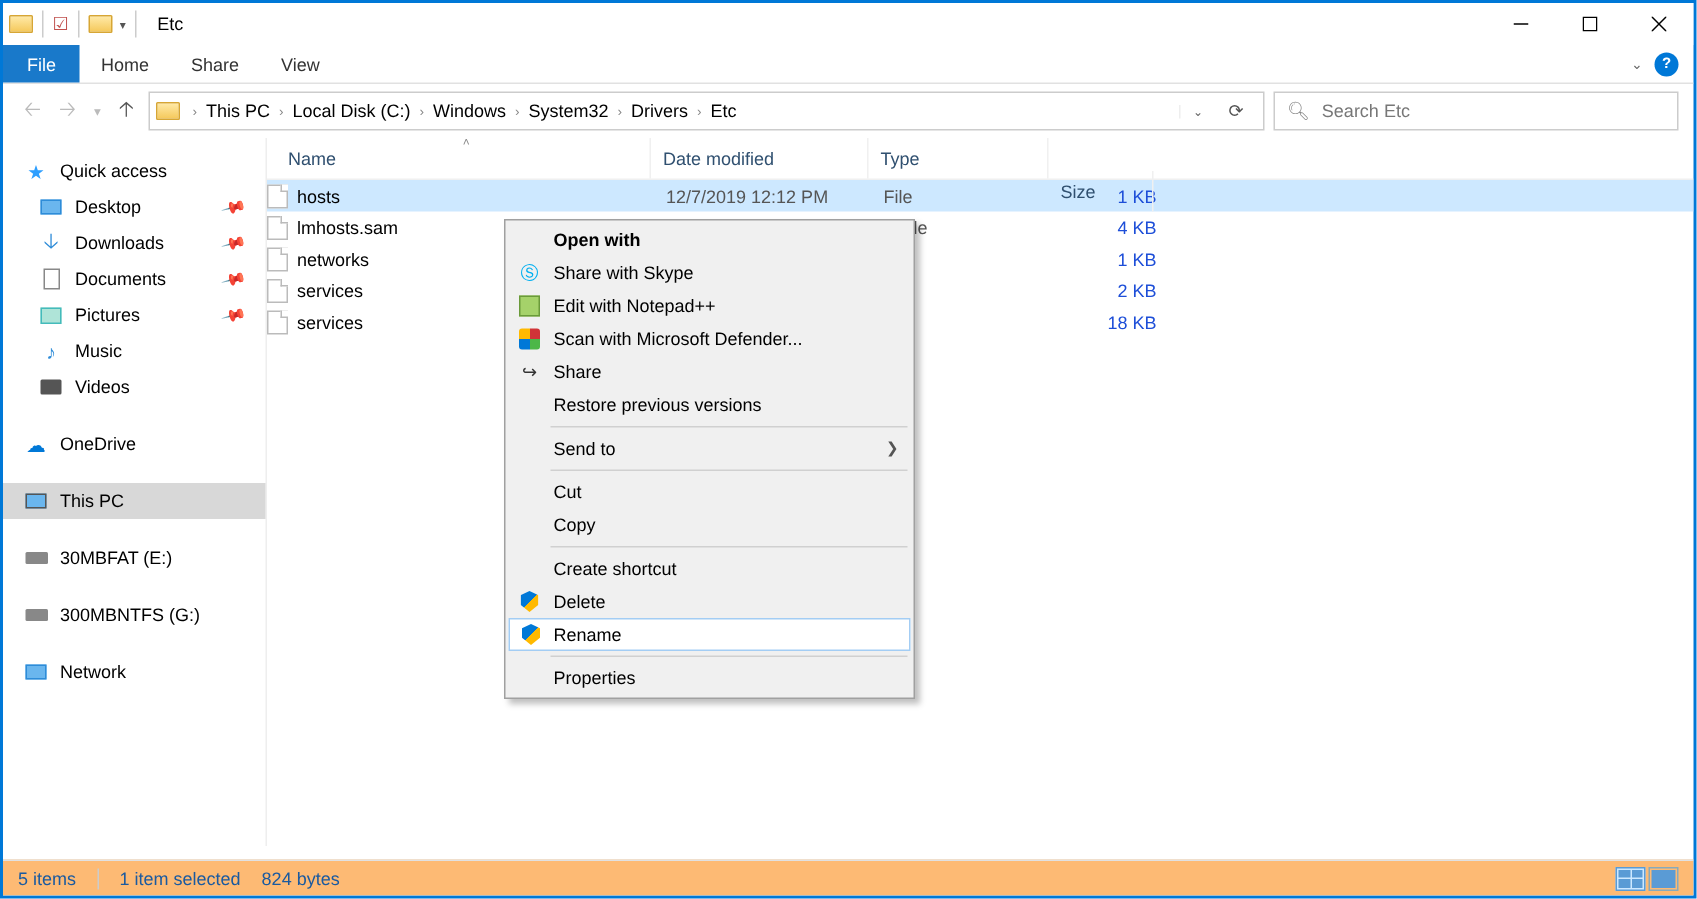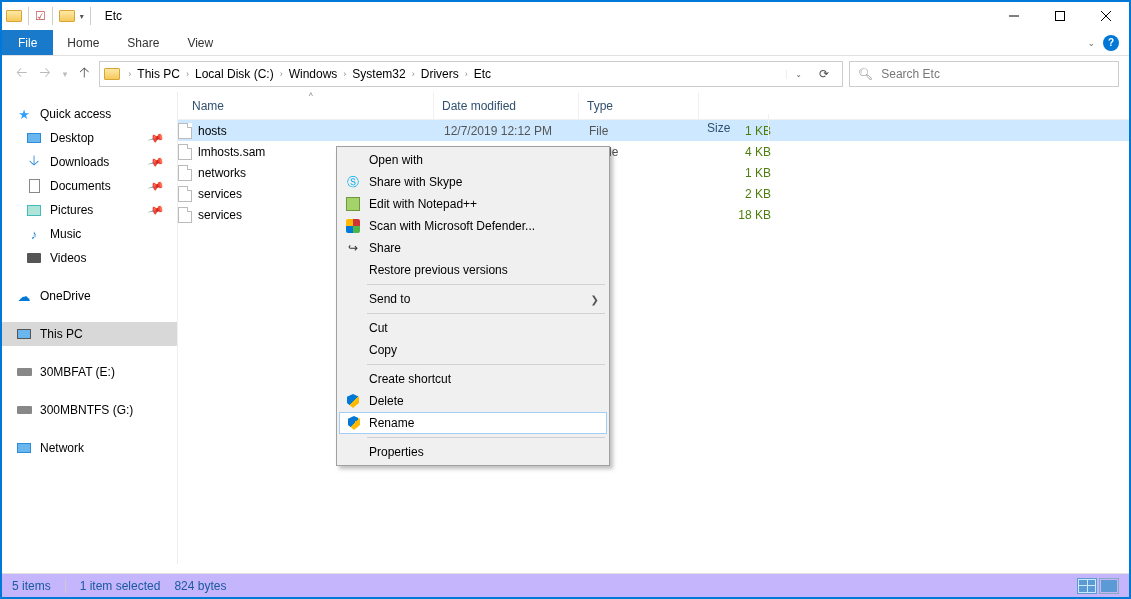--- a/index.html
+++ b/index.html
@@ -67,38 +67,38 @@
 .col-size { width: 70px; justify-content: flex-start; margin-top: 44px; }
 
 .file-rows { }
 .file-row { display: flex; height: 21px; align-items: center; padding-left: 0; }
 .file-row.sel { background: #cde8ff; }
 .file-ico { width: 14px; height: 16px; border: 1px solid #bbb; background: #fff; margin-right: 6px; position: relative; }
 .file-ico::after { content: ""; position: absolute; top: -1px; right: -1px; width: 4px; height: 4px; background: #fff; border-left: 1px solid #bbb; border-bottom: 1px solid #bbb; }
 .c-name { width: 246px; }
 .c-date { width: 145px; color: #555; }
 .c-type { width: 120px; color: #555; }
-.c-size { width: 70px; text-align: right; color: #4d7c0f; padding-right: 8px; }
+.c-size { width: 70px; text-align: right; color: #1d4ed8; padding-right: 8px; }
 
 
 .ctx { position: absolute; left: 334px; top: 144px; width: 274px; background: #f0f0f0; border: 1px solid #a0a0a0; box-shadow: 3px 3px 4px rgba(0,0,0,0.25); padding: 2px; }
 .ctx-item { display: flex; align-items: center; height: 22px; padding-left: 30px; position: relative; }
 .ctx-item.hov { background: #fff; border: 1px solid #a3cdf4; height: 22px; padding-left: 29px; }
-.ctx-item.bold { font-weight: normal; }
+.ctx-item.bold { font-weight: bold; }
 .ctx-ico { position: absolute; left: 6px; width: 16px; height: 16px; display: flex; align-items: center; justify-content: center; font-size: 12px; }
 .ctx-sep { height: 1px; background: #d0d0d0; margin: 3px 2px 3px 28px; }
 .ctx-sub { position: absolute; right: 8px; color: #555; font-size: 10px; }
 .skype { color: #00aff0; }
 .npp { background: #a5d26a; border: 1px solid #6a9a3a; width: 14px; height: 14px; }
 .shield-ms { background: conic-gradient(#d13438 0 25%, #4cb748 0 50%, #0078d7 0 75%, #ffb900 0); width: 14px; height: 14px; border-radius: 2px; }
 .share-arrow { color: #333; }
 .uac { width: 12px; height: 14px; background: linear-gradient(135deg,#0078d7 50%,#ffb900 50%); clip-path: polygon(50% 0,100% 20%,100% 65%,50% 100%,0 65%,0 20%); }
 
 
-.status { position: absolute; bottom: 0; left: 0; right: 0; height: 24px; border-top: 1px solid #e1e1e1; display: flex; align-items: center; padding: 0 10px; gap: 14px; color: #1a5aa0; background: #c4b5fd; }
+.status { position: absolute; bottom: 0; left: 0; right: 0; height: 24px; border-top: 1px solid #e1e1e1; display: flex; align-items: center; padding: 0 10px; gap: 14px; color: #1a5aa0; background: #fdba74; }
 .status .sep { width: 1px; height: 14px; background: #ccc; }
 .status-right { margin-left: auto; display: flex; gap: 2px; }
 .view-btn { width: 20px; height: 16px; border: 1px solid #8ab; display: flex; flex-wrap: wrap; padding: 1px; gap: 1px; }
 .view-btn.active { background: #cde8ff; border-color: #5a9bd5; }
 .vb-cell { background: #5a9bd5; flex: 1 1 40%; }
 </style>
 </head>
 <body>
 
 <div class="titlebar">

